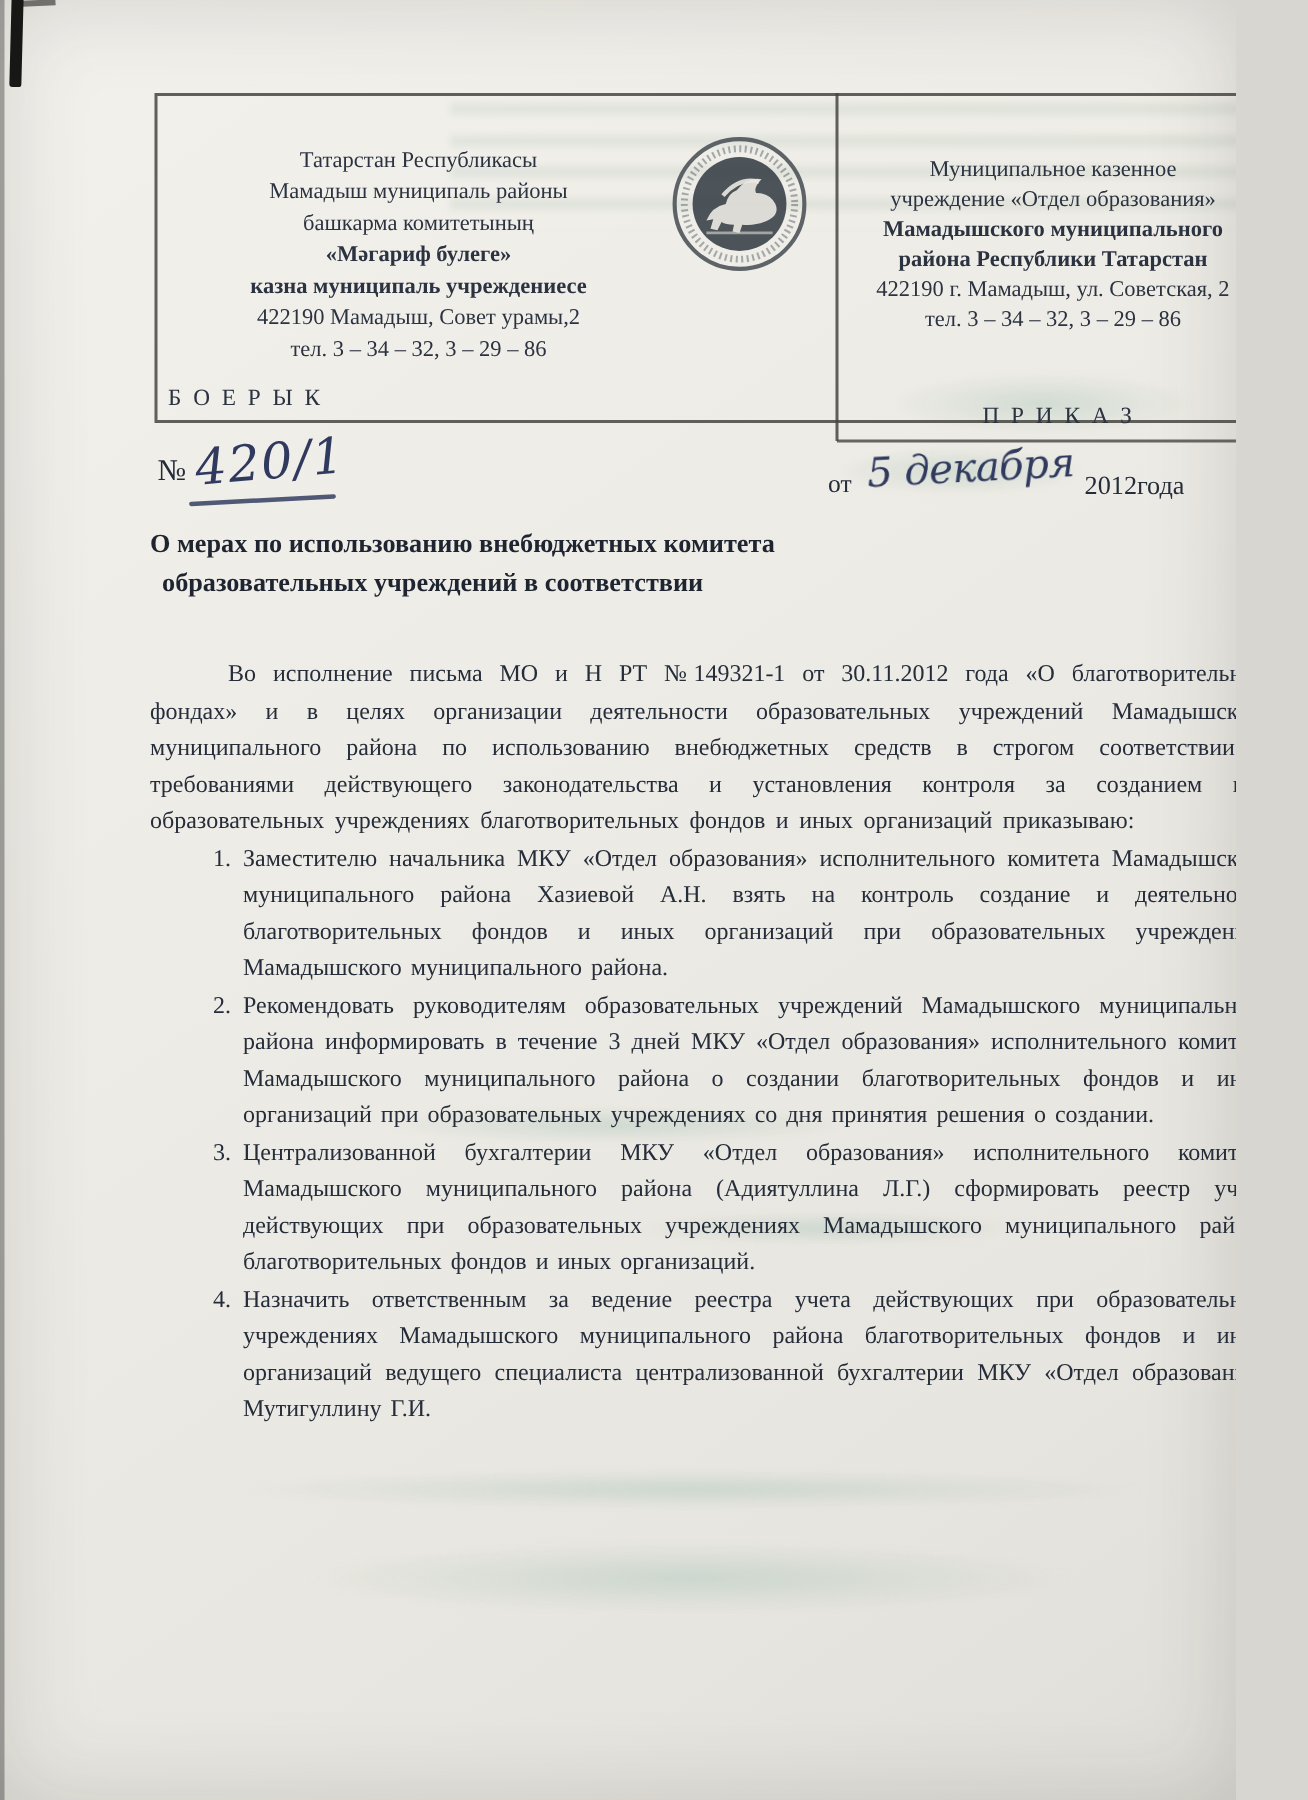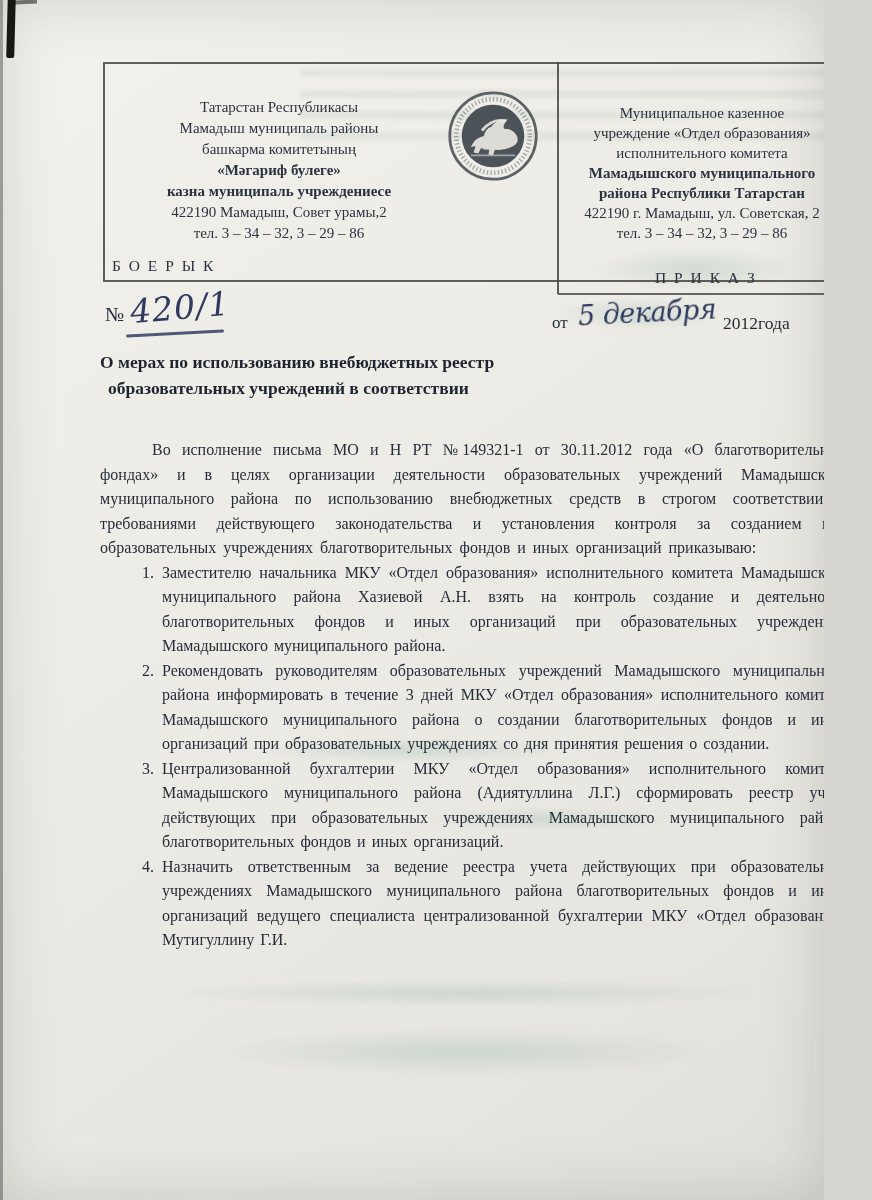--- a/index.html
+++ b/index.html
@@ -78,39 +78,38 @@
     <circle cx="50" cy="50" r="40" fill="none" stroke="#39424a" stroke-width="5" stroke-dasharray="1.5 2.5" opacity=".45"></circle>
     <circle cx="50" cy="50" r="34" fill="#2b343c" opacity=".92"></circle>
     <path d="M26,62 q4,-10 14,-12 q2,-8 8,-10 q8,-10 18,-8 q-6,6 -4,10 q10,0 14,8 q3,7 -4,11 q-8,5 -20,4 l-2,6 l-5,-1 l1,-5 q-6,0 -9,-2 l-3,6 l-5,-1 l2,-7 z" fill="#eae8e1" opacity=".92"></path>
     <path d="M38,44 q12,-14 26,-10" stroke="#eae8e1" stroke-width="3" fill="none" opacity=".9"></path>
     <path d="M26,71 h48" stroke="#eae8e1" stroke-width="2" opacity=".55"></path>
   </svg>
 
   <div class="hdr-right">
     <div>Муниципальное казенное</div>
     <div>учреждение «Отдел образования»</div>
-    <div>исполнительного комитета</div>
     <div class="b">Мамадышского муниципального</div>
     <div class="b">района Республики Татарстан</div>
     <div>422190 г. Мамадыш, ул. Советская, 2</div>
     <div>тел. 3 – 34 – 32, 3 – 29 – 86</div>
   </div>
 
   <div class="doc-type left">Б О Е Р Ы К</div>
   <div class="doc-type right">П Р И К А З</div>
 
   <div class="num-symbol">№</div>
   <div class="hand hand-number">420/1</div>
   <div class="hand-underline"></div>
   <div class="date-prefix">от</div>
   <div class="hand hand-date">5 декабря</div>
   <div class="date-year">2012года</div>
 
   <div class="title">
-    <div class="l1">О мерах по использованию внебюджетных реестр</div>
+    <div class="l1">О мерах по использованию внебюджетных комитета</div>
     <div class="l2">образовательных учреждений в соответствии</div>
   </div>
 
   <div class="body-text">
     <p>Во исполнение письма МО и Н РТ №149321-1 от 30.11.2012 года «О благотворительных фондах» и в целях организации деятельности образовательных учреждений Мамадышского муниципального района по использованию внебюджетных средств в строгом соответствии с требованиями действующего законодательства и установления контроля за созданием при образовательных учреждениях благотворительных фондов и иных организаций приказываю:</p>
     <ol>
       <li>Заместителю начальника МКУ «Отдел образования» исполнительного комитета Мамадышского муниципального района Хазиевой А.Н. взять на контроль создание и деятельность благотворительных фондов и иных организаций при образовательных учреждениях Мамадышского муниципального района.</li>
       <li>Рекомендовать руководителям образовательных учреждений Мамадышского муниципального района информировать в течение 3 дней МКУ «Отдел образования» исполнительного комитета Мамадышского муниципального района о создании благотворительных фондов и иных организаций при образовательных учреждениях со дня принятия решения о создании.</li>
       <li>Централизованной бухгалтерии МКУ «Отдел образования» исполнительного комитета Мамадышского муниципального района (Адиятуллина Л.Г.) сформировать реестр учета действующих при образовательных учреждениях Мамадышского муниципального района благотворительных фондов и иных организаций.</li>
       <li>Назначить ответственным за ведение реестра учета действующих при образовательных учреждениях Мамадышского муниципального района благотворительных фондов и иных организаций ведущего специалиста централизованной бухгалтерии МКУ «Отдел образования» Мутигуллину Г.И.</li>

